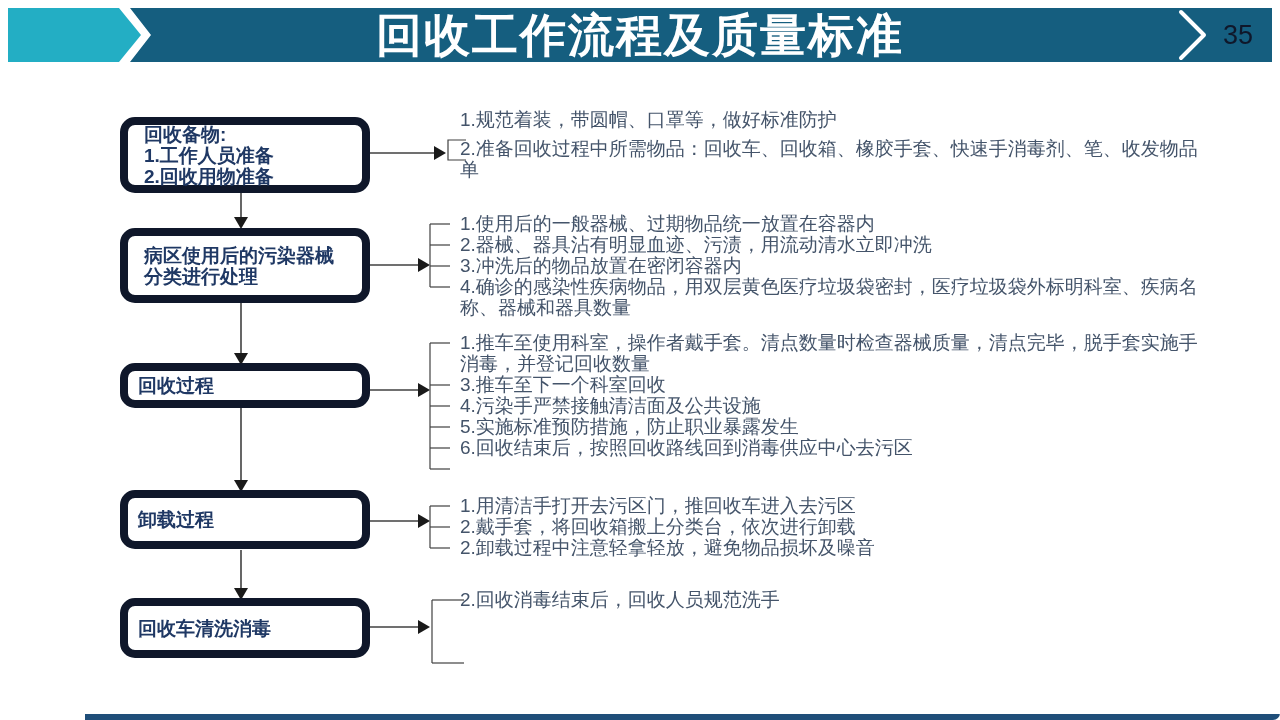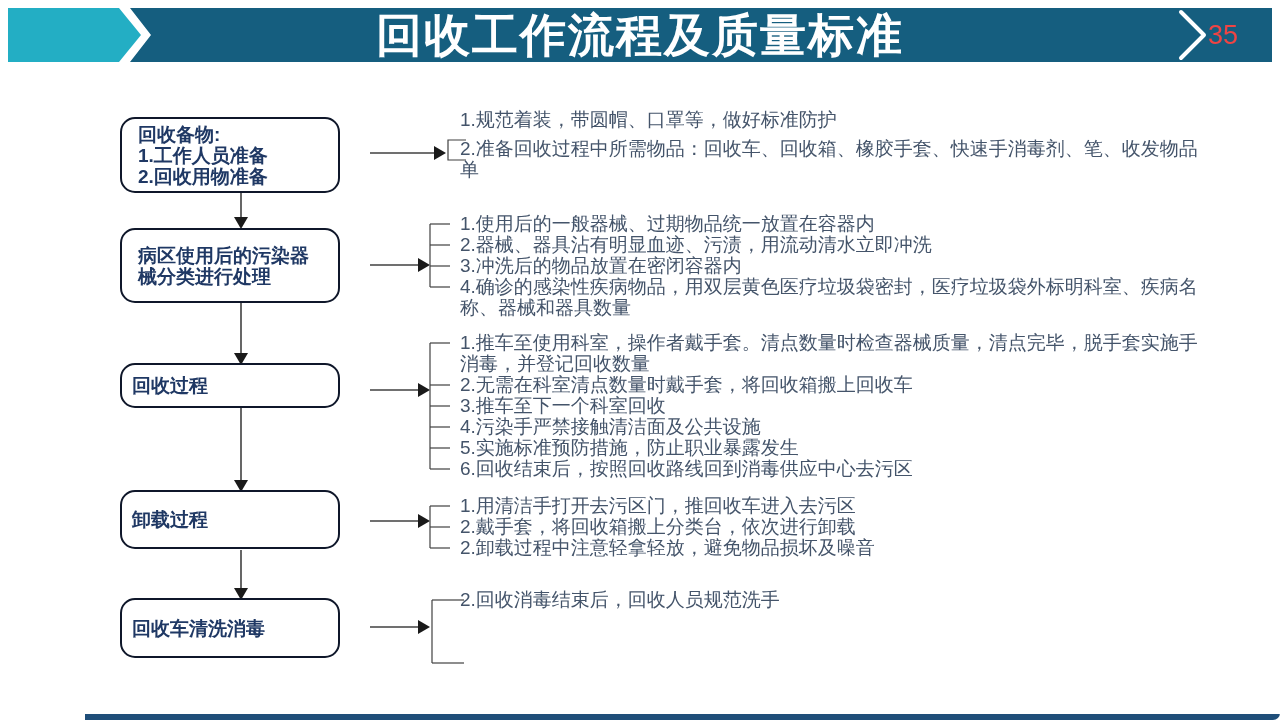--- a/index.html
+++ b/index.html
@@ -9,26 +9,26 @@
     border-radius:7px;
   }
   
   .header-svg{position:absolute;left:0;top:0;}
   .slide-title{
     position:absolute;left:0;top:8px;width:1280px;height:54px;line-height:54px;
     text-align:center;color:#ffffff;font-size:46px;font-weight:bold;letter-spacing:2px;
   }
   .page-number{
     position:absolute;left:1208px;top:8px;width:60px;height:58px;line-height:54px;
-    color:#ef4444;font-size:27px;
+    text-align:center;color:#0f172a;font-size:27px;
   }
   
   .flow-box{
-    position:absolute;left:120px;width:220px;box-sizing:border-box;
-    background:#ffffff;border:2px solid #0f172a;border-radius:15px;
+    position:absolute;left:120px;width:250px;box-sizing:border-box;
+    background:#ffffff;border:8px solid #0f172a;border-radius:15px;
     color:#1f3864;font-weight:bold;font-size:19px;line-height:21px;
     display:flex;flex-direction:column;justify-content:center;
   }
   .flow-box.left{align-items:flex-start;padding:4px 16px;}
   .flow-box.center{align-items:flex-start;text-align:center;padding:4px 10px;}
   .box1{top:117px;height:76px;}
   .box2{top:228px;height:75px;}
   .box3{top:363px;height:45px;}
   .box4{top:490px;height:59px;}
   .box5{top:598px;height:60px;}
@@ -138,21 +138,20 @@
     <div class="note-item">2.准备回收过程中所需物品：回收车、回收箱、橡胶手套、快速手消毒剂、笔、收发物品单</div>
   </div>
   <div class="note-block nb2">
     <div class="note-item">1.使用后的一般器械、过期物品统一放置在容器内</div>
     <div class="note-item">2.器械、器具沾有明显血迹、污渍，用流动清水立即冲洗</div>
     <div class="note-item">3.冲洗后的物品放置在密闭容器内</div>
     <div class="note-item">4.确诊的感染性疾病物品，用双层黄色医疗垃圾袋密封，医疗垃圾袋外标明科室、疾病名称、器械和器具数量</div>
   </div>
   <div class="note-block nb3">
     <div class="note-item">1.推车至使用科室，操作者戴手套。清点数量时检查器械质量，清点完毕，脱手套实施手消毒，并登记回收数量</div>
-    <div class="note-item">2.无需在科室清点数量时戴手套，将回收箱搬上回收车</div>
     <div class="note-item">3.推车至下一个科室回收</div>
     <div class="note-item">4.污染手严禁接触清洁面及公共设施</div>
     <div class="note-item">5.实施标准预防措施，防止职业暴露发生</div>
     <div class="note-item">6.回收结束后，按照回收路线回到消毒供应中心去污区</div>
   </div>
   <div class="note-block nb4">
     <div class="note-item">1.用清洁手打开去污区门，推回收车进入去污区</div>
     <div class="note-item">2.戴手套，将回收箱搬上分类台，依次进行卸载</div>
     <div class="note-item">2.卸载过程中注意轻拿轻放，避免物品损坏及噪音</div>
   </div>

